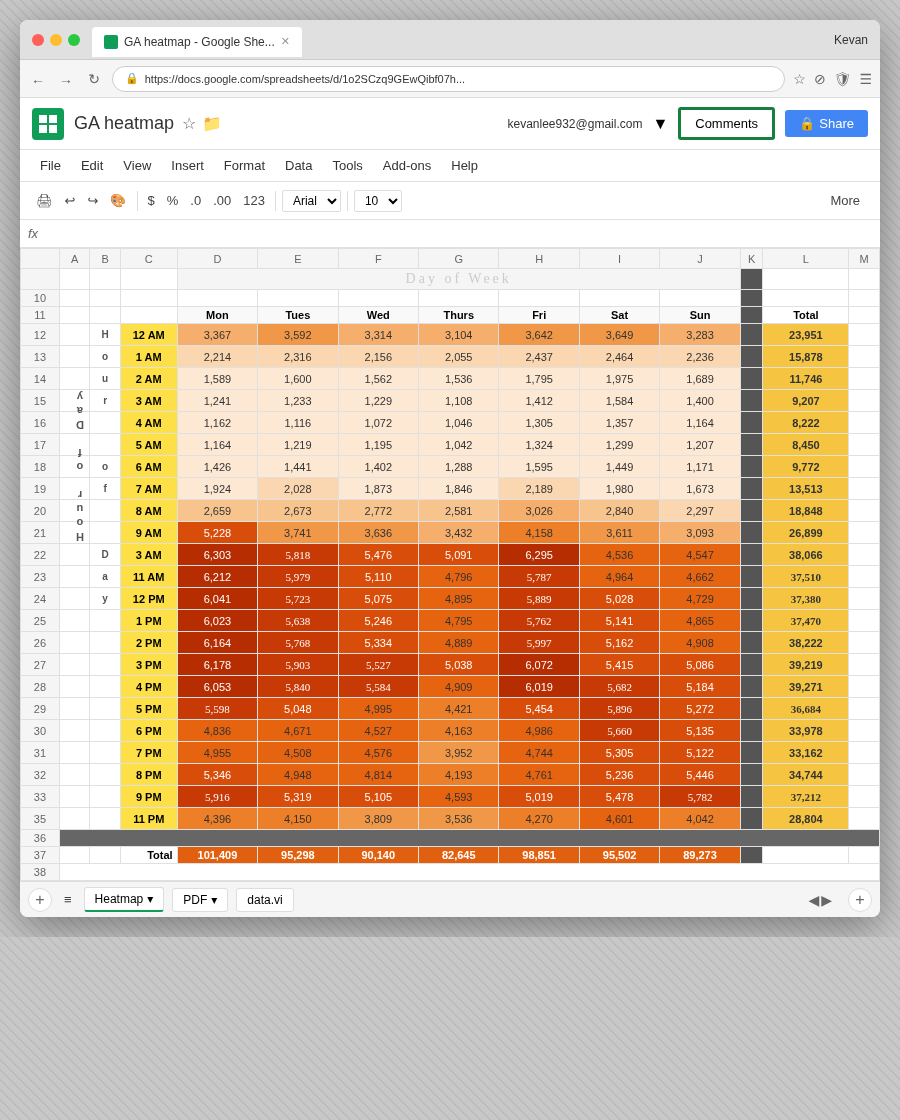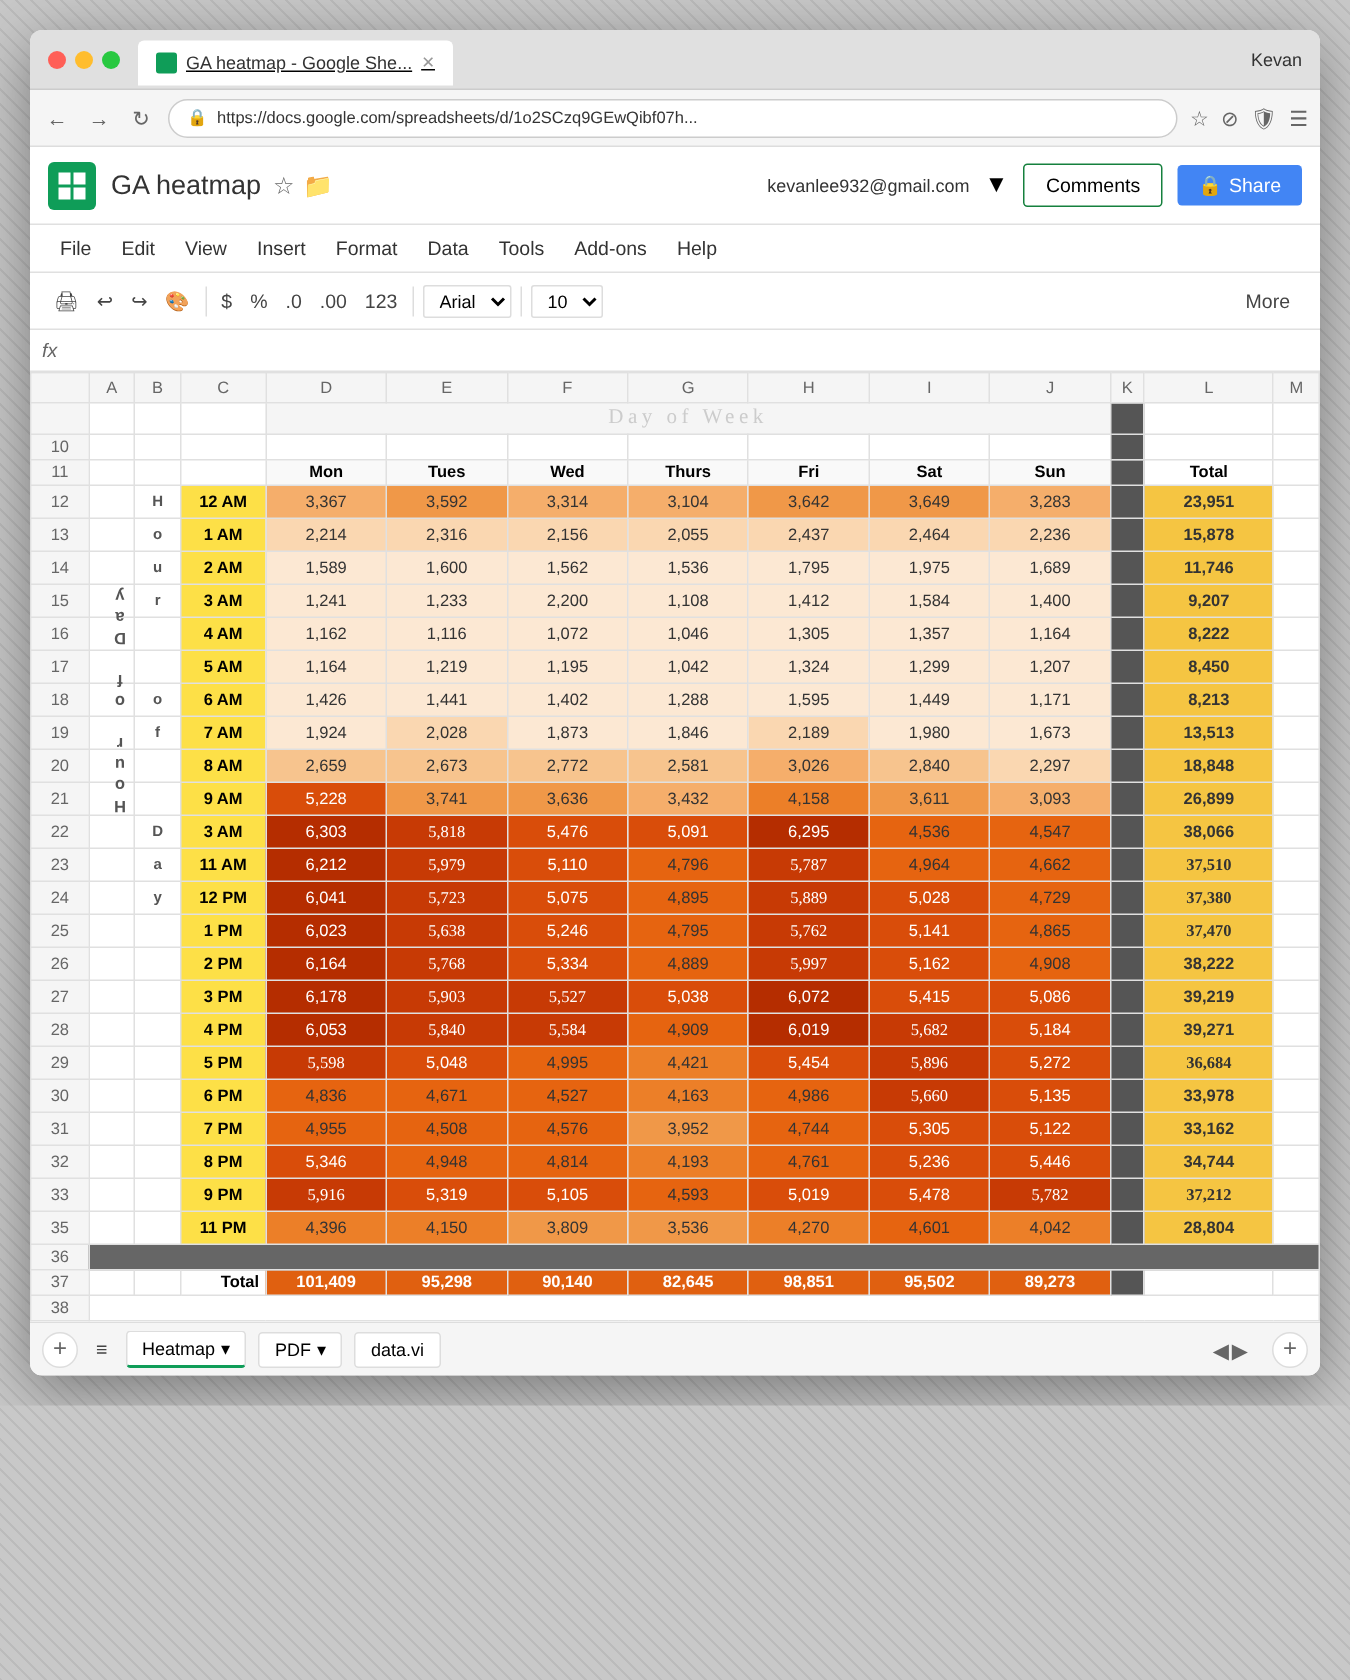--- a/index.html
+++ b/index.html
@@ -39,21 +39,20 @@
       border-radius: 50%;
     }
     .tl-red { background: #ff5f57; }
     .tl-yellow { background: #ffbd2e; }
     .tl-green { background: #28c840; }
     .tab-bar {
       display: flex;
       align-items: center;
       flex: 1;
       height: 100%;
-      text-decoration: underline;
     }
     .tab {
       background: white;
       border-radius: 4px 4px 0 0;
       padding: 0 12px;
       height: 30px;
       display: flex;
       align-items: center;
       font-size: 12px;
       color: #333;
@@ -137,21 +136,21 @@
     .sheets-grid-cell {
       width: 8px; height: 8px;
       background: white;
     }
     .doc-title { font-size: 18px; color: #333; font-weight: 400; margin-right: 8px; }
     .doc-icons { display: flex; gap: 6px; color: #666; font-size: 16px; margin-right: auto; }
     .header-right { display: flex; align-items: center; gap: 10px; }
     .user-email { font-size: 12px; color: #333; }
     .comments-btn {
       padding: 6px 14px;
-      border: 1px solid #15803d;
+      border: 3px solid #15803d;
       border-radius: 3px;
       font-size: 13px;
       cursor: pointer;
       background: white;
     }
     .share-btn {
       padding: 6px 14px;
       background: #4285f4;
       color: white;
       border: none;
@@ -546,21 +545,21 @@
             <td class="h-low1 total-col">11,746</td>
             <td class="cell-empty"></td>
           </tr>
           <tr style="height: 22px;">
             <td class="row-num">15</td>
             <td class="cell-empty" style="font-size:10px;font-weight:bold;color:#555;"></td>
             <td class="cell-empty" style="font-size:10px;font-weight:bold;color:#555;">r</td>
             <td class="cell-hour">3 AM</td>
             <td class="h-low3">1,241</td>
             <td class="h-low3">1,233</td>
-            <td class="h-low3">2,200</td>
+            <td class="h-low3">1,229</td>
             <td class="h-low3">1,108</td>
             <td class="h-low3">1,412</td>
             <td class="h-low3">1,584</td>
             <td class="h-low3">1,400</td>
             <td class="col-k"></td>
             <td class="h-low2 total-col">9,207</td>
             <td class="cell-empty"></td>
           </tr>
           <tr style="height: 22px;">
             <td class="row-num">16</td>
@@ -600,21 +599,21 @@
             <td class="cell-empty" style="font-size:10px;font-weight:bold;color:#555;">o</td>
             <td class="cell-hour">6 AM</td>
             <td class="h-low3">1,426</td>
             <td class="h-low3">1,441</td>
             <td class="h-low3">1,402</td>
             <td class="h-low3">1,288</td>
             <td class="h-low3">1,595</td>
             <td class="h-low3">1,449</td>
             <td class="h-low3">1,171</td>
             <td class="col-k"></td>
-            <td class="h-low2 total-col">8,213</td>
+            <td class="h-low2 total-col">9,772</td>
             <td class="cell-empty"></td>
           </tr>
           <tr style="height: 22px;">
             <td class="row-num">19</td>
             <td class="cell-empty" style="font-size:10px;font-weight:bold;color:#555;"></td>
             <td class="cell-empty" style="font-size:10px;font-weight:bold;color:#555;">f</td>
             <td class="cell-hour">7 AM</td>
             <td class="h-low3">1,924</td>
             <td class="h-low2">2,028</td>
             <td class="h-low3">1,873</td>

